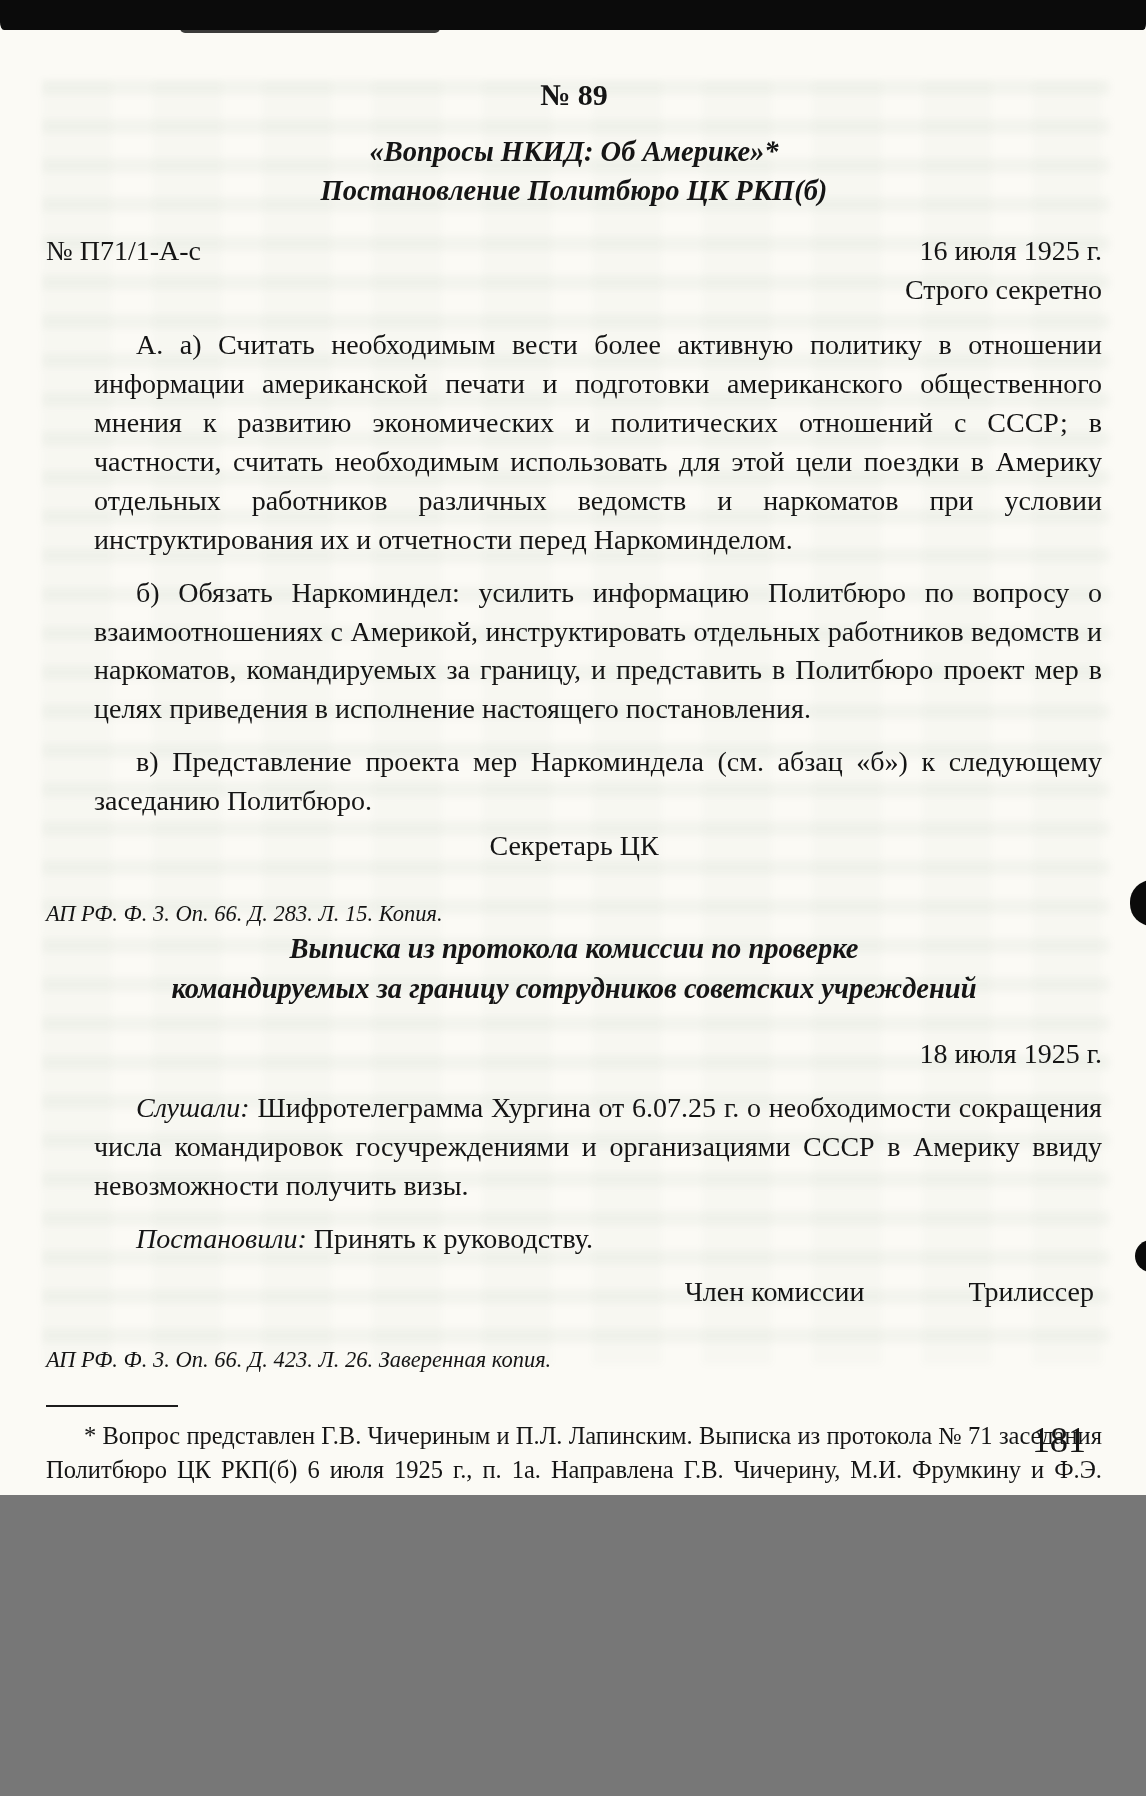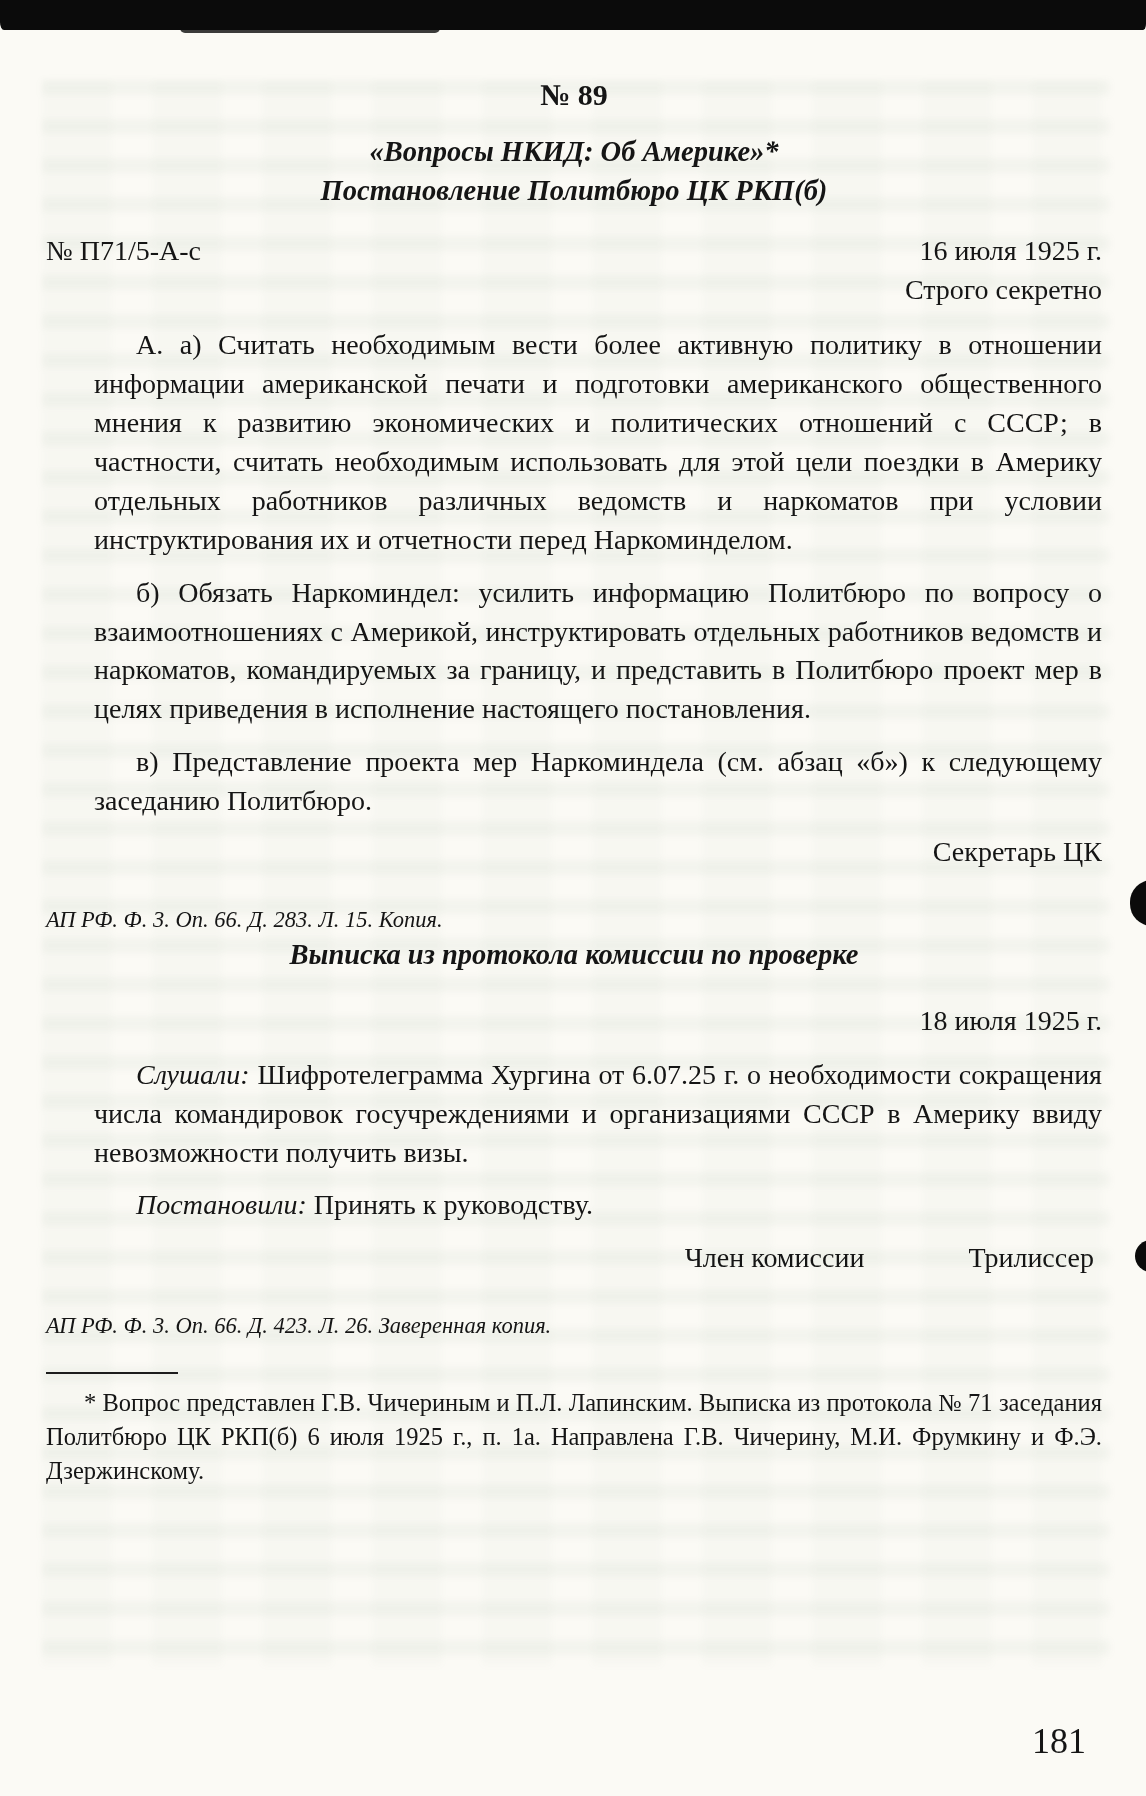--- a/index.html
+++ b/index.html
@@ -1,19 +1,19 @@
 <!DOCTYPE html>
 <html><head>
 <meta charset="utf-8">
 <style>
   * { margin:0; padding:0; box-sizing:border-box; }
   html,body { background:#777; }
   .page {
     position:relative;
-    width:1146px; height:1796px;
+    width:1146px; height:1495px;
     margin:0 auto;
     background:#fbfaf5;
     font-family:"Liberation Serif", serif;
     color:#151515;
     overflow:hidden;
   }
   
   .scan-bar-top {
     position:absolute; top:0; left:0; width:100%; height:30px;
     background:#0b0b0b;
@@ -56,21 +56,21 @@
   .doc-number { text-align:center; font-weight:bold; font-size:30px; margin-bottom:16px; }
   .doc-title  { text-align:center; font-weight:bold; font-style:italic; font-size:28.5px; line-height:1.38; }
 
   .meta-row { display:flex; justify-content:space-between; margin-top:22px; }
   .secrecy  { text-align:right; }
 
   .para { text-align:justify; text-indent:42px; margin-top:14px;margin-left:48px; }
   .para:first-of-type { margin-top:16px; }
   .lbl-italic { font-style:italic; }
 
-  .signature-right { text-align:right; margin-top:12px; }
+  .signature-right { text-align:center; margin-top:6px; }
 
   .archive-ref { font-style:italic; font-size:22.5px; margin-top:32px; }
 
   .doc90-number { margin-top:46px; margin-bottom:22px; }
   .date-block { text-align:right; margin-top:26px; line-height:1.4; }
 
   .commission-line { display:flex; justify-content:flex-end; gap:104px; margin-top:14px; padding-right:8px; }
 
   .footnote-sep {
     width:132px; height:0;
@@ -102,38 +102,39 @@
 
     <section>
       <div class="doc-number">№ 89</div>
 
       <div class="doc-title">
         <div>«Вопросы НКИД: Об Америке»*</div>
         <div>Постановление Политбюро ЦК РКП(б)</div>
       </div>
 
       <div class="meta-row">
-        <span>№ П71/5-А-с</span>
+        <span>№ П71/1-А-с</span>
         <span>16 июля 1925 г.</span>
       </div>
       <div class="secrecy">Строго секретно</div>
 
       <p class="para">А. а) Считать необходимым вести более активную политику в отношении информации американской печати и подготовки американского общественного мнения к развитию экономических и политических отношений с СССР; в частности, считать необходимым использовать для этой цели поездки в Америку отдельных работников различных ведомств и наркоматов при условии инструктирования их и отчетности перед Наркоминделом.</p>
       <p class="para">б) Обязать Наркоминдел: усилить информацию Политбюро по вопросу о взаимоотношениях с Америкой, инструктировать отдельных работников ведомств и наркоматов, командируемых за границу, и представить в Политбюро проект мер в целях приведения в исполнение настоящего постановления.</p>
       <p class="para">в) Представление проекта мер Наркоминдела (см. абзац «б») к следующему заседанию Политбюро.</p>
 
       <div class="signature-right">Секретарь ЦК</div>
 
       <div class="archive-ref">АП РФ. Ф. 3. Оп. 66. Д. 283. Л. 15. Копия.</div>
     </section>
 
     <section>
 
       <div class="doc-title">
         <div>Выписка из протокола комиссии по проверке</div>
+        <div>командируемых за границу сотрудников советских учреждений</div>
       </div>
 
       <div class="date-block">
         <div>18 июля 1925 г.</div>
       </div>
 
       <p class="para"><span class="lbl-italic">Слушали:</span><span> Шифротелеграмма Хургина от 6.07.25 г. о необходимости сокращения числа командировок госучреждениями и организациями СССР в Америку ввиду невозможности получить визы.</span></p>
 
       <p class="para"><span class="lbl-italic">Постановили:</span><span> Принять к руководству.</span></p>
 

